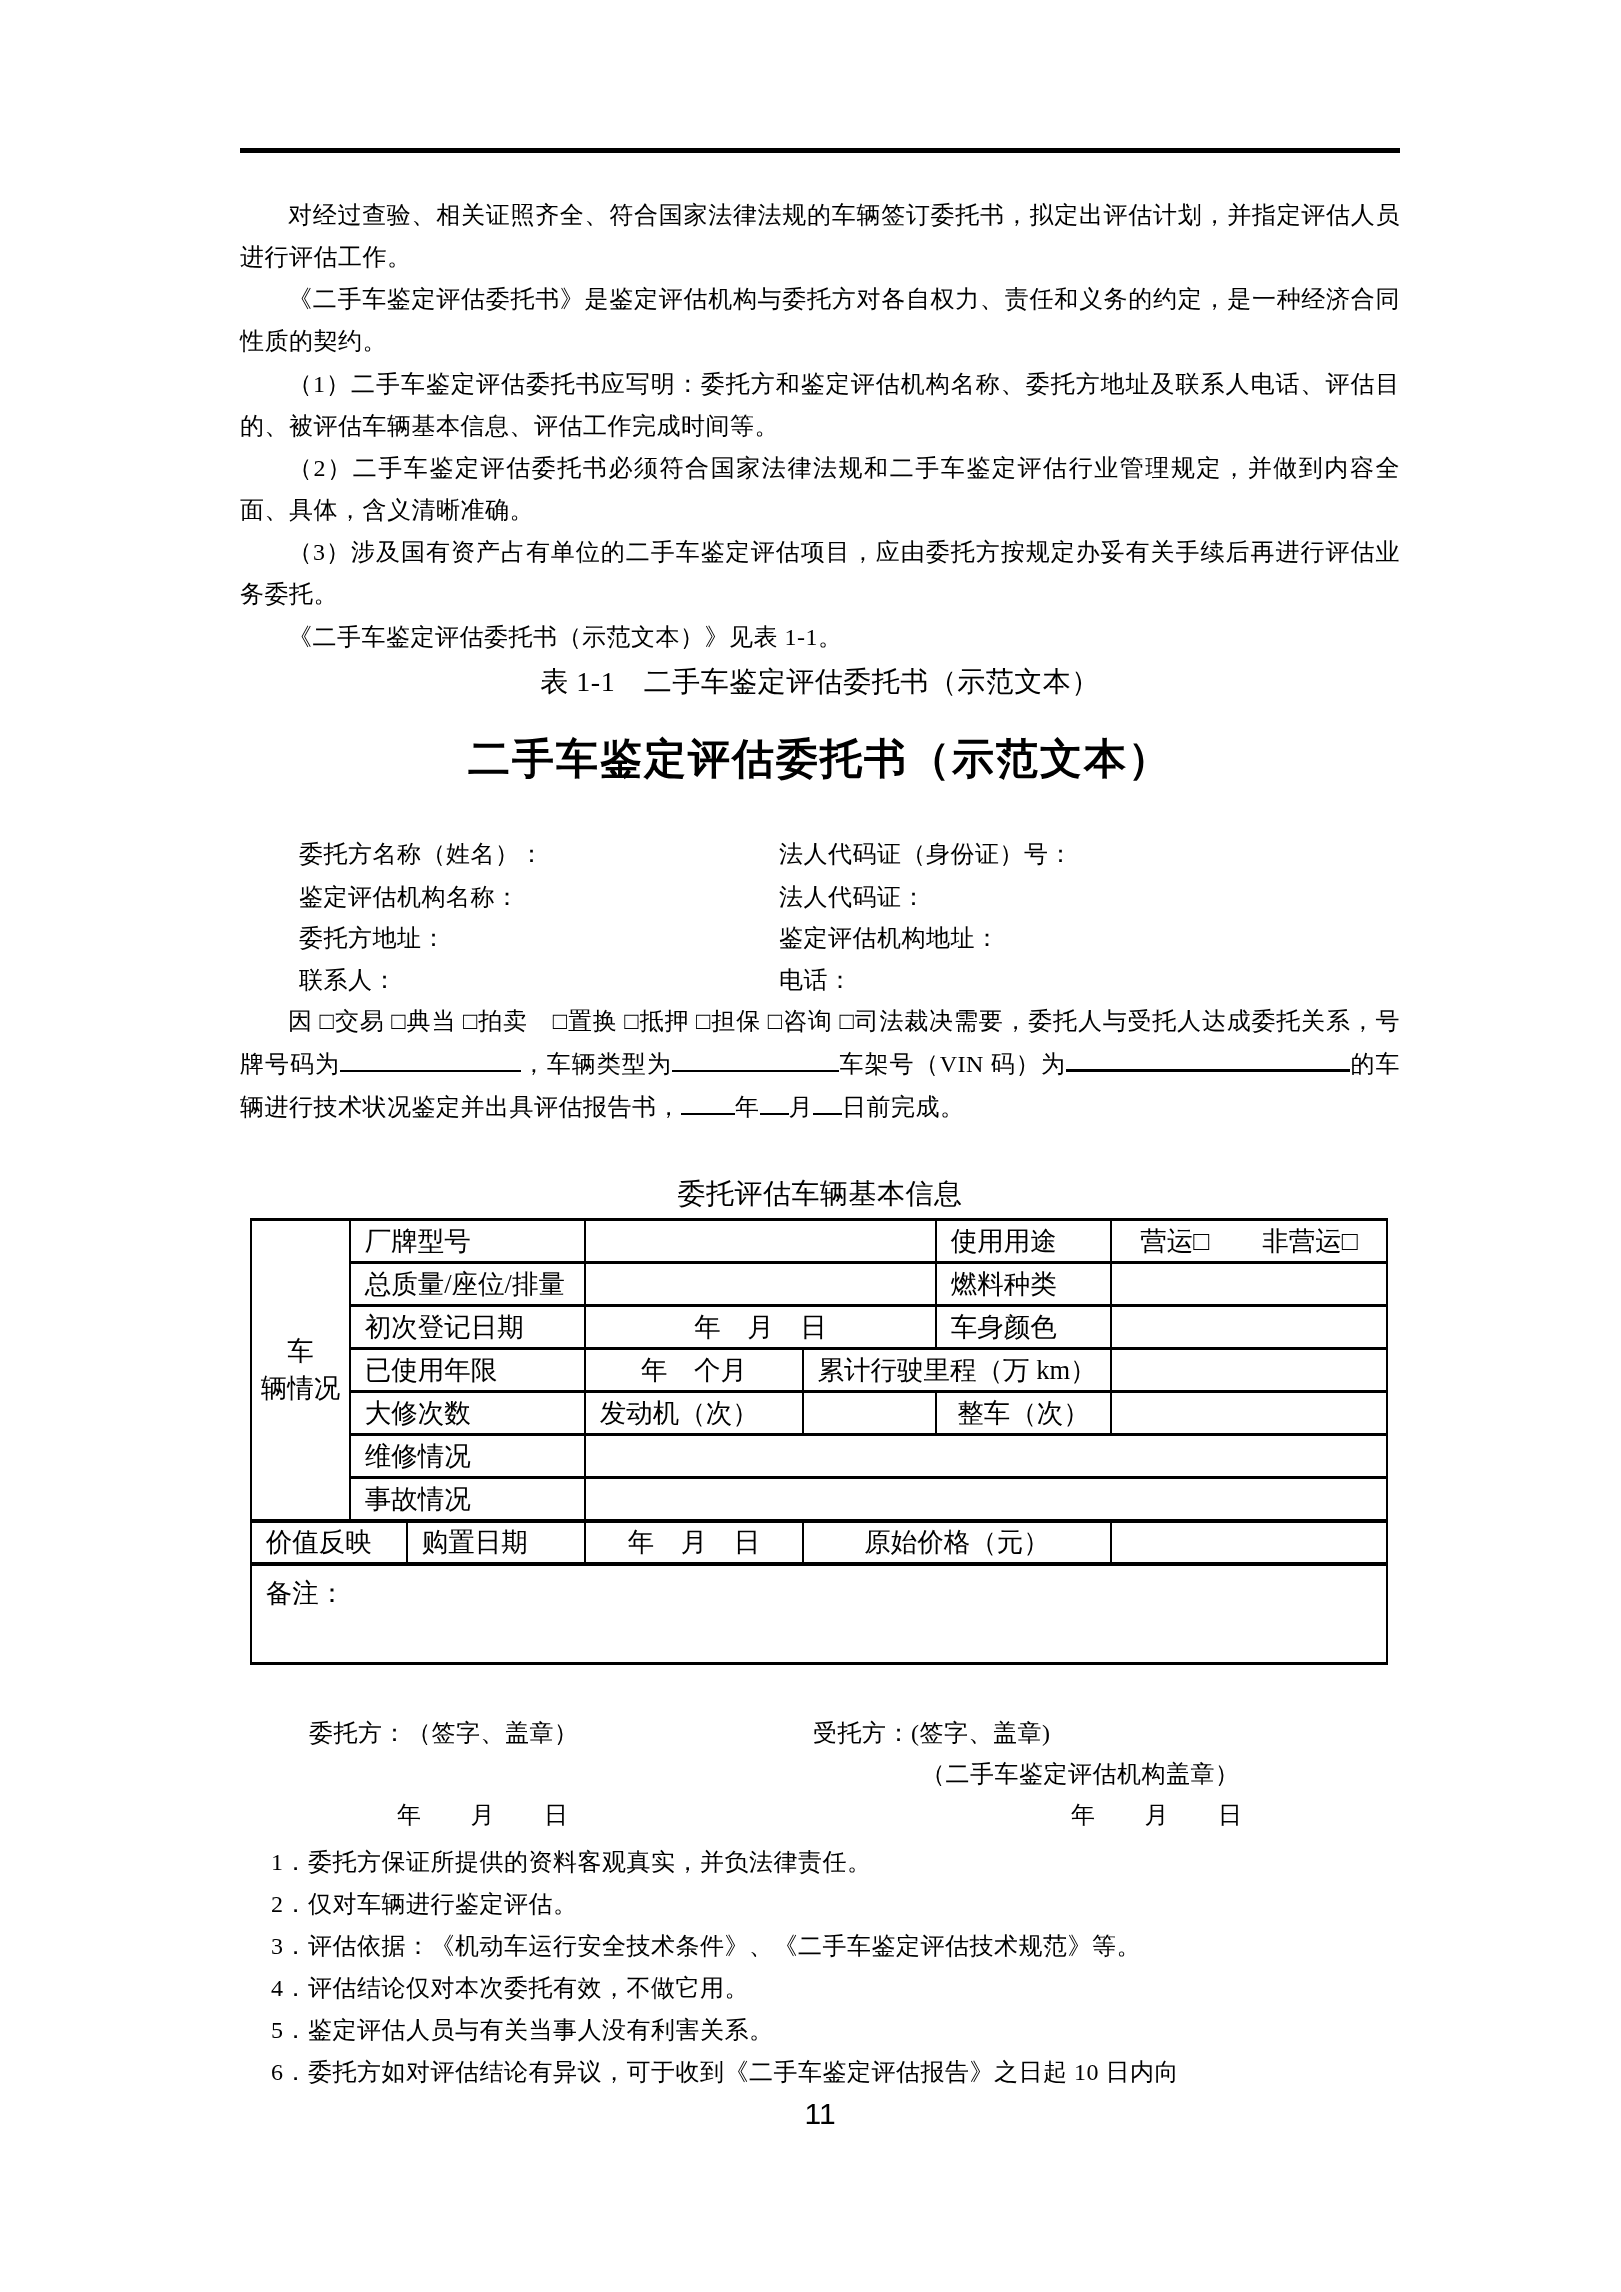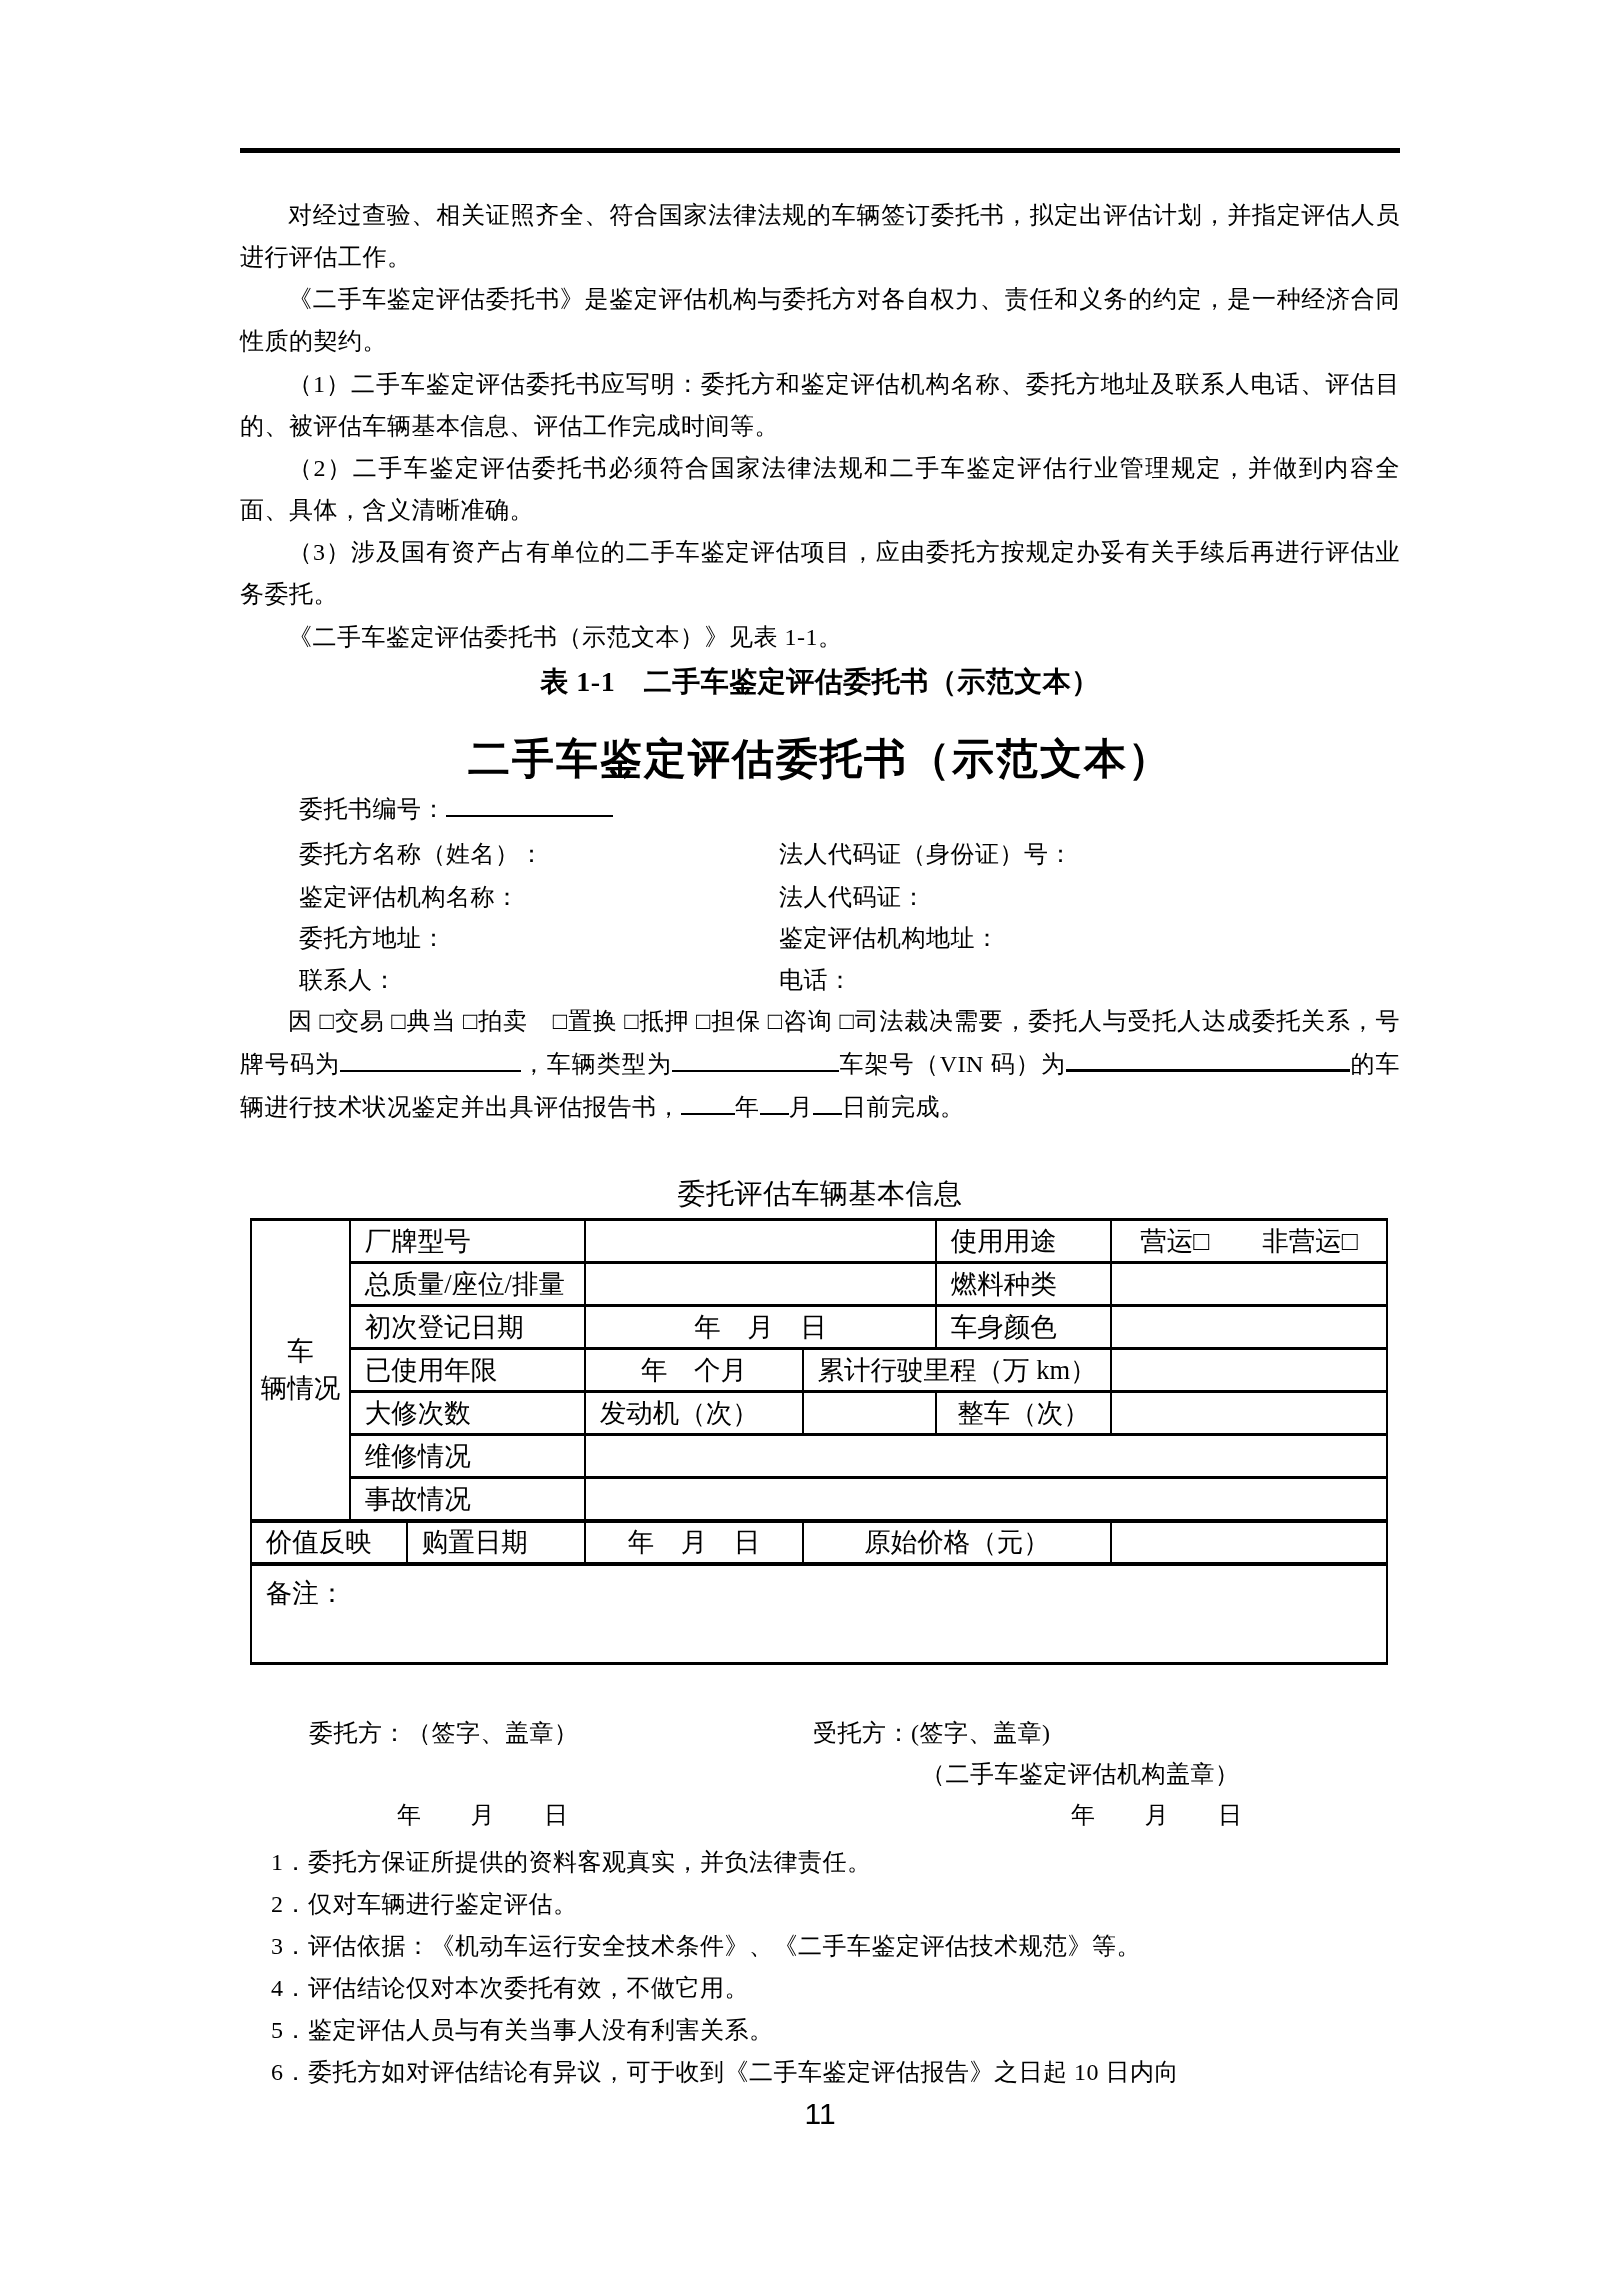--- a/index.html
+++ b/index.html
@@ -16,21 +16,21 @@
     position:absolute; left:240px; top:148px;
     width:1160px; height:4.9px; background:#000;
   }
   .blk {
     position:absolute; left:240px; width:1160px;
     font-size:24px; line-height:42px; letter-spacing:0.5px;
     text-align:justify;
   }
   .para { text-indent:2em; }
   .caption {
-    text-align:center; font-weight:bold; font-size:28px; line-height:45px;
+    text-align:center; font-weight:normal; font-size:28px; line-height:45px;
     text-indent:0;
   }
   .doc-title {
     text-align:center; font-weight:bold; font-size:42px; line-height:59px;
     letter-spacing:2px; text-indent:0;
   }
   .form-row { height:43px; line-height:43px; text-align:left; }
   .form-row .fl { margin-left:59px; }
   .form-row .fr { position:absolute; left:539px;text-align:center; }
   .blank {
@@ -96,23 +96,20 @@
   <div class="blk para" style="top:278px">《二手车鉴定评估委托书》是鉴定评估机构与委托方对各自权力、责任和义务的约定，是一种经济合同性质的契约。</div>
   <div class="blk para" style="top:363px">（1）二手车鉴定评估委托书应写明：委托方和鉴定评估机构名称、委托方地址及联系人电话、评估目的、被评估车辆基本信息、评估工作完成时间等。</div>
   <div class="blk para" style="top:447px">（2）二手车鉴定评估委托书必须符合国家法律法规和二手车鉴定评估行业管理规定，并做到内容全面、具体，含义清晰准确。</div>
   <div class="blk para" style="top:531px">（3）涉及国有资产占有单位的二手车鉴定评估项目，应由委托方按规定办妥有关手续后再进行评估业务委托。</div>
   <div class="blk para" style="top:616px">《二手车鉴定评估委托书（示范文本）》见表 1-1。</div>
 
   <div class="blk caption" style="top:659px">表 1-1　二手车鉴定评估委托书（示范文本）</div>
 
   <div class="blk doc-title" style="top:730px">二手车鉴定评估委托书（示范文本）</div>
 
-  <div class="blk form-row" style="top:788px">
-    <span class="fl">委托书编号：</span><span class="blank b170"></span>
-  </div>
   <div class="blk form-row" style="top:833px">
     <span class="fl">委托方名称（姓名）：</span>
     <span class="fr">法人代码证（身份证）号：</span>
   </div>
   <div class="blk form-row" style="top:917px">
     <span class="fl">委托方地址：</span>
     <span class="fr">鉴定评估机构地址：</span>
   </div>
   <div class="blk form-row" style="top:876px">
     <span class="fl">鉴定评估机构名称：</span>

